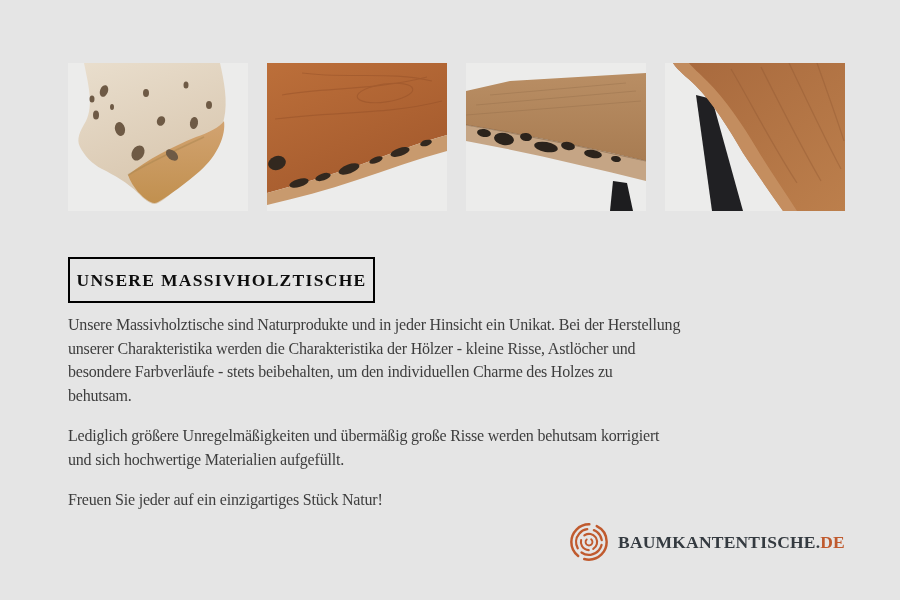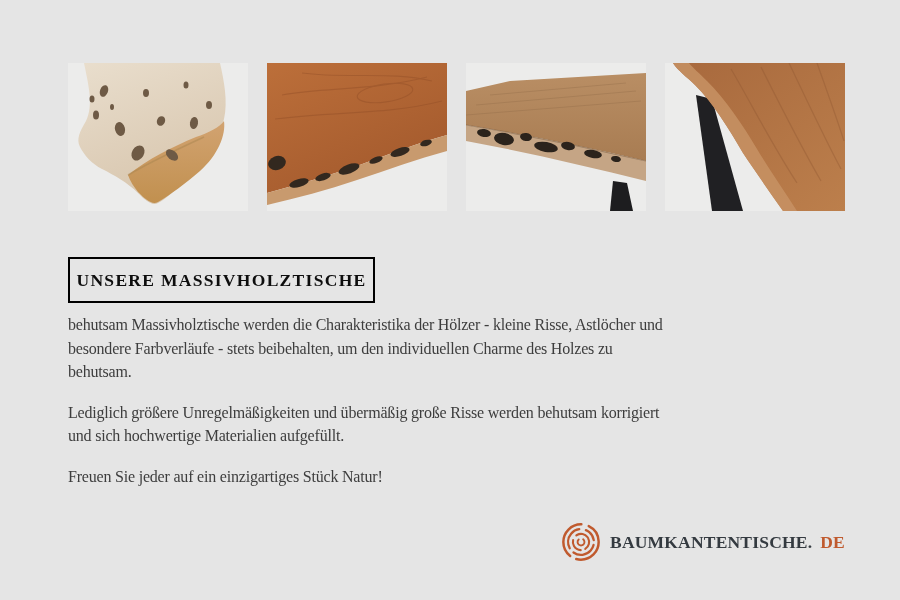--- a/index.html
+++ b/index.html
@@ -20,21 +20,21 @@
     margin:0;font-size:17.5px;font-weight:bold;letter-spacing:1.3px;color:#0d0d0d;white-space:nowrap;
   }
   
   .copy{position:absolute;left:68px;top:313px;width:780px;color:#3d3d3d;}
   .copy .para{margin:0 0 17px 0;}
   .copy .line{font-size:16px;line-height:23.5px;letter-spacing:-0.2px;}
   
   .brand{position:absolute;right:55px;top:521px;display:flex;align-items:center;gap:8px;}
   .brand .ring-icon{width:42px;height:42px;}
   .brand .brand-text{font-size:17.5px;font-weight:bold;letter-spacing:0.2px;color:#343a40;white-space:nowrap;}
-  .brand .brand-text .tld{color:#c05a2e;margin-left:8px;}
+  .brand .brand-text .tld{color:#c05a2e;}
 </style>
 </head>
 <body>
 
 <div id="page">
 
   <div class="gallery">
 
     <div class="tile">
       <svg viewBox="0 0 180 148">
@@ -146,21 +146,22 @@
     </div>
 
   </div>
 
   <div class="heading-box">
     <h1>UNSERE MASSIVHOLZTISCHE</h1>
   </div>
 
   <div class="copy">
     <div class="para">
-      <div class="line">behutsam Massivholztische werden die Charakteristika der Hölzer - kleine Risse, Astlöcher und</div>
+      <div class="line">Unsere Massivholztische sind Naturprodukte und in jeder Hinsicht ein Unikat. Bei der Herstellung</div>
+      <div class="line">unserer Charakteristika werden die Charakteristika der Hölzer - kleine Risse, Astlöcher und</div>
       <div class="line">besondere Farbverläufe - stets beibehalten, um den individuellen Charme des Holzes zu</div>
       <div class="line">behutsam.</div>
     </div>
     <div class="para">
       <div class="line">Lediglich größere Unregelmäßigkeiten und übermäßig große Risse werden behutsam korrigiert</div>
       <div class="line">und sich hochwertige Materialien aufgefüllt.</div>
     </div>
     <div class="para">
       <div class="line">Freuen Sie jeder auf ein einzigartiges Stück Natur!</div>
     </div>

